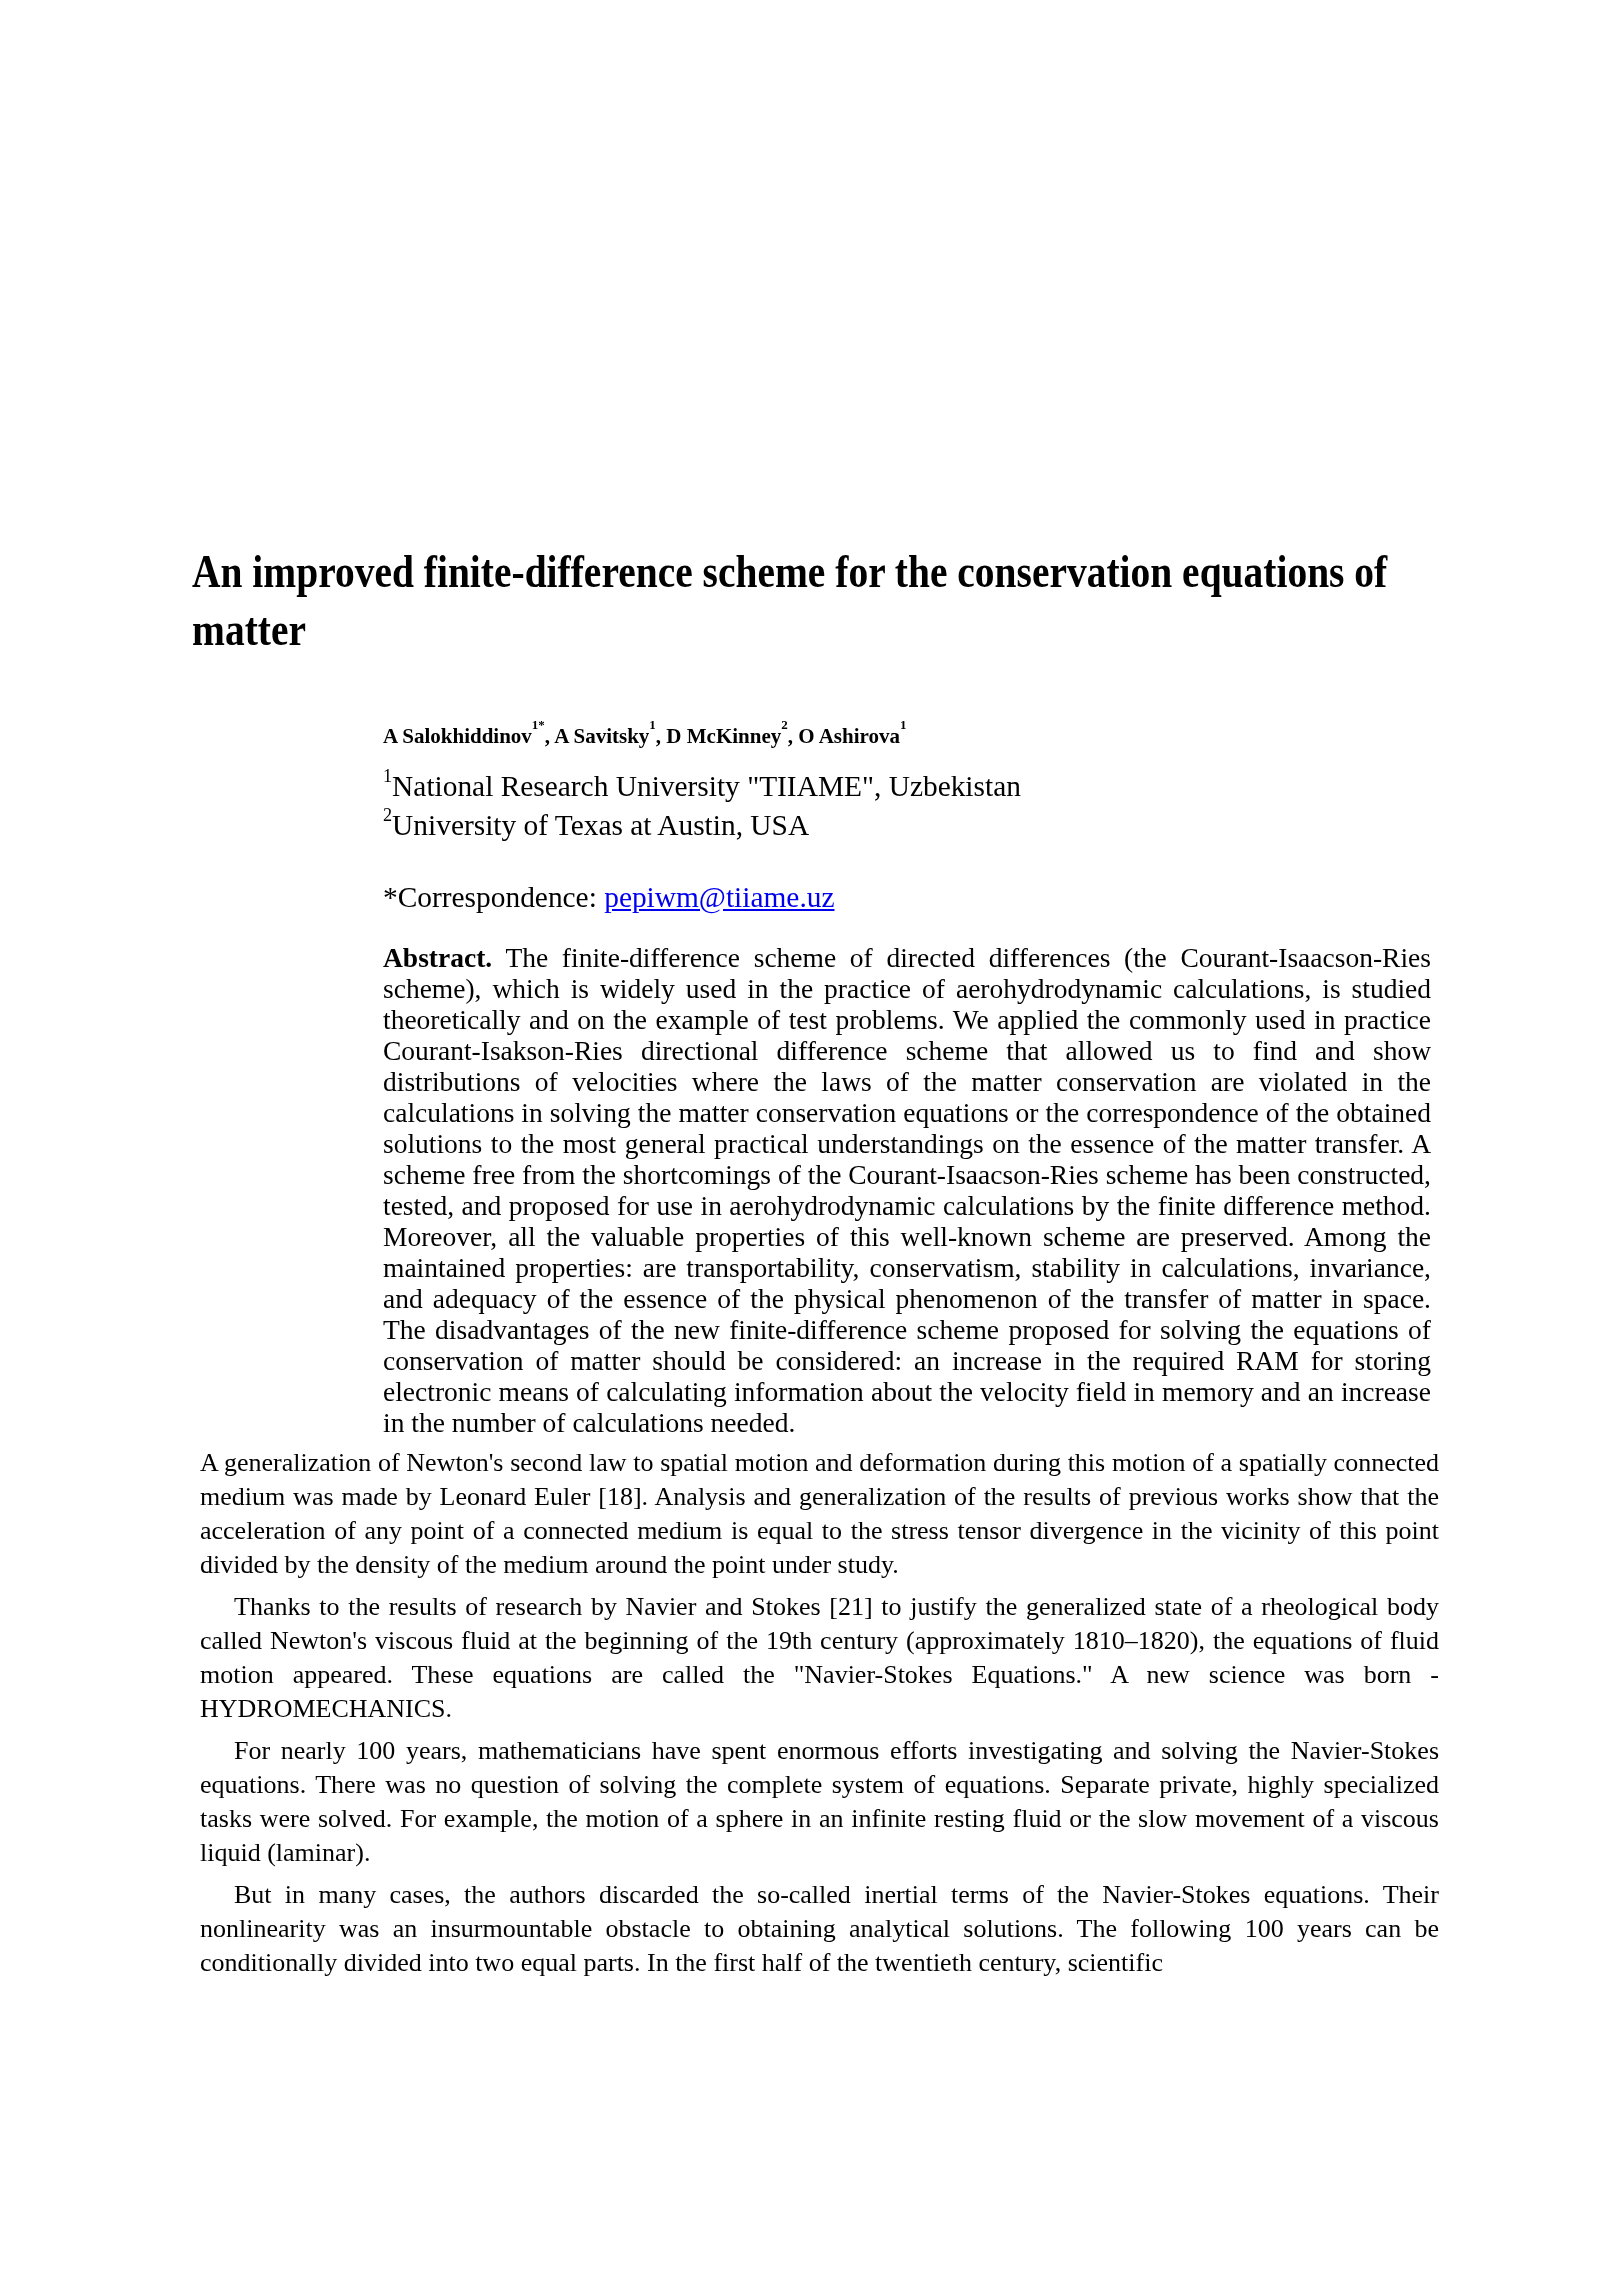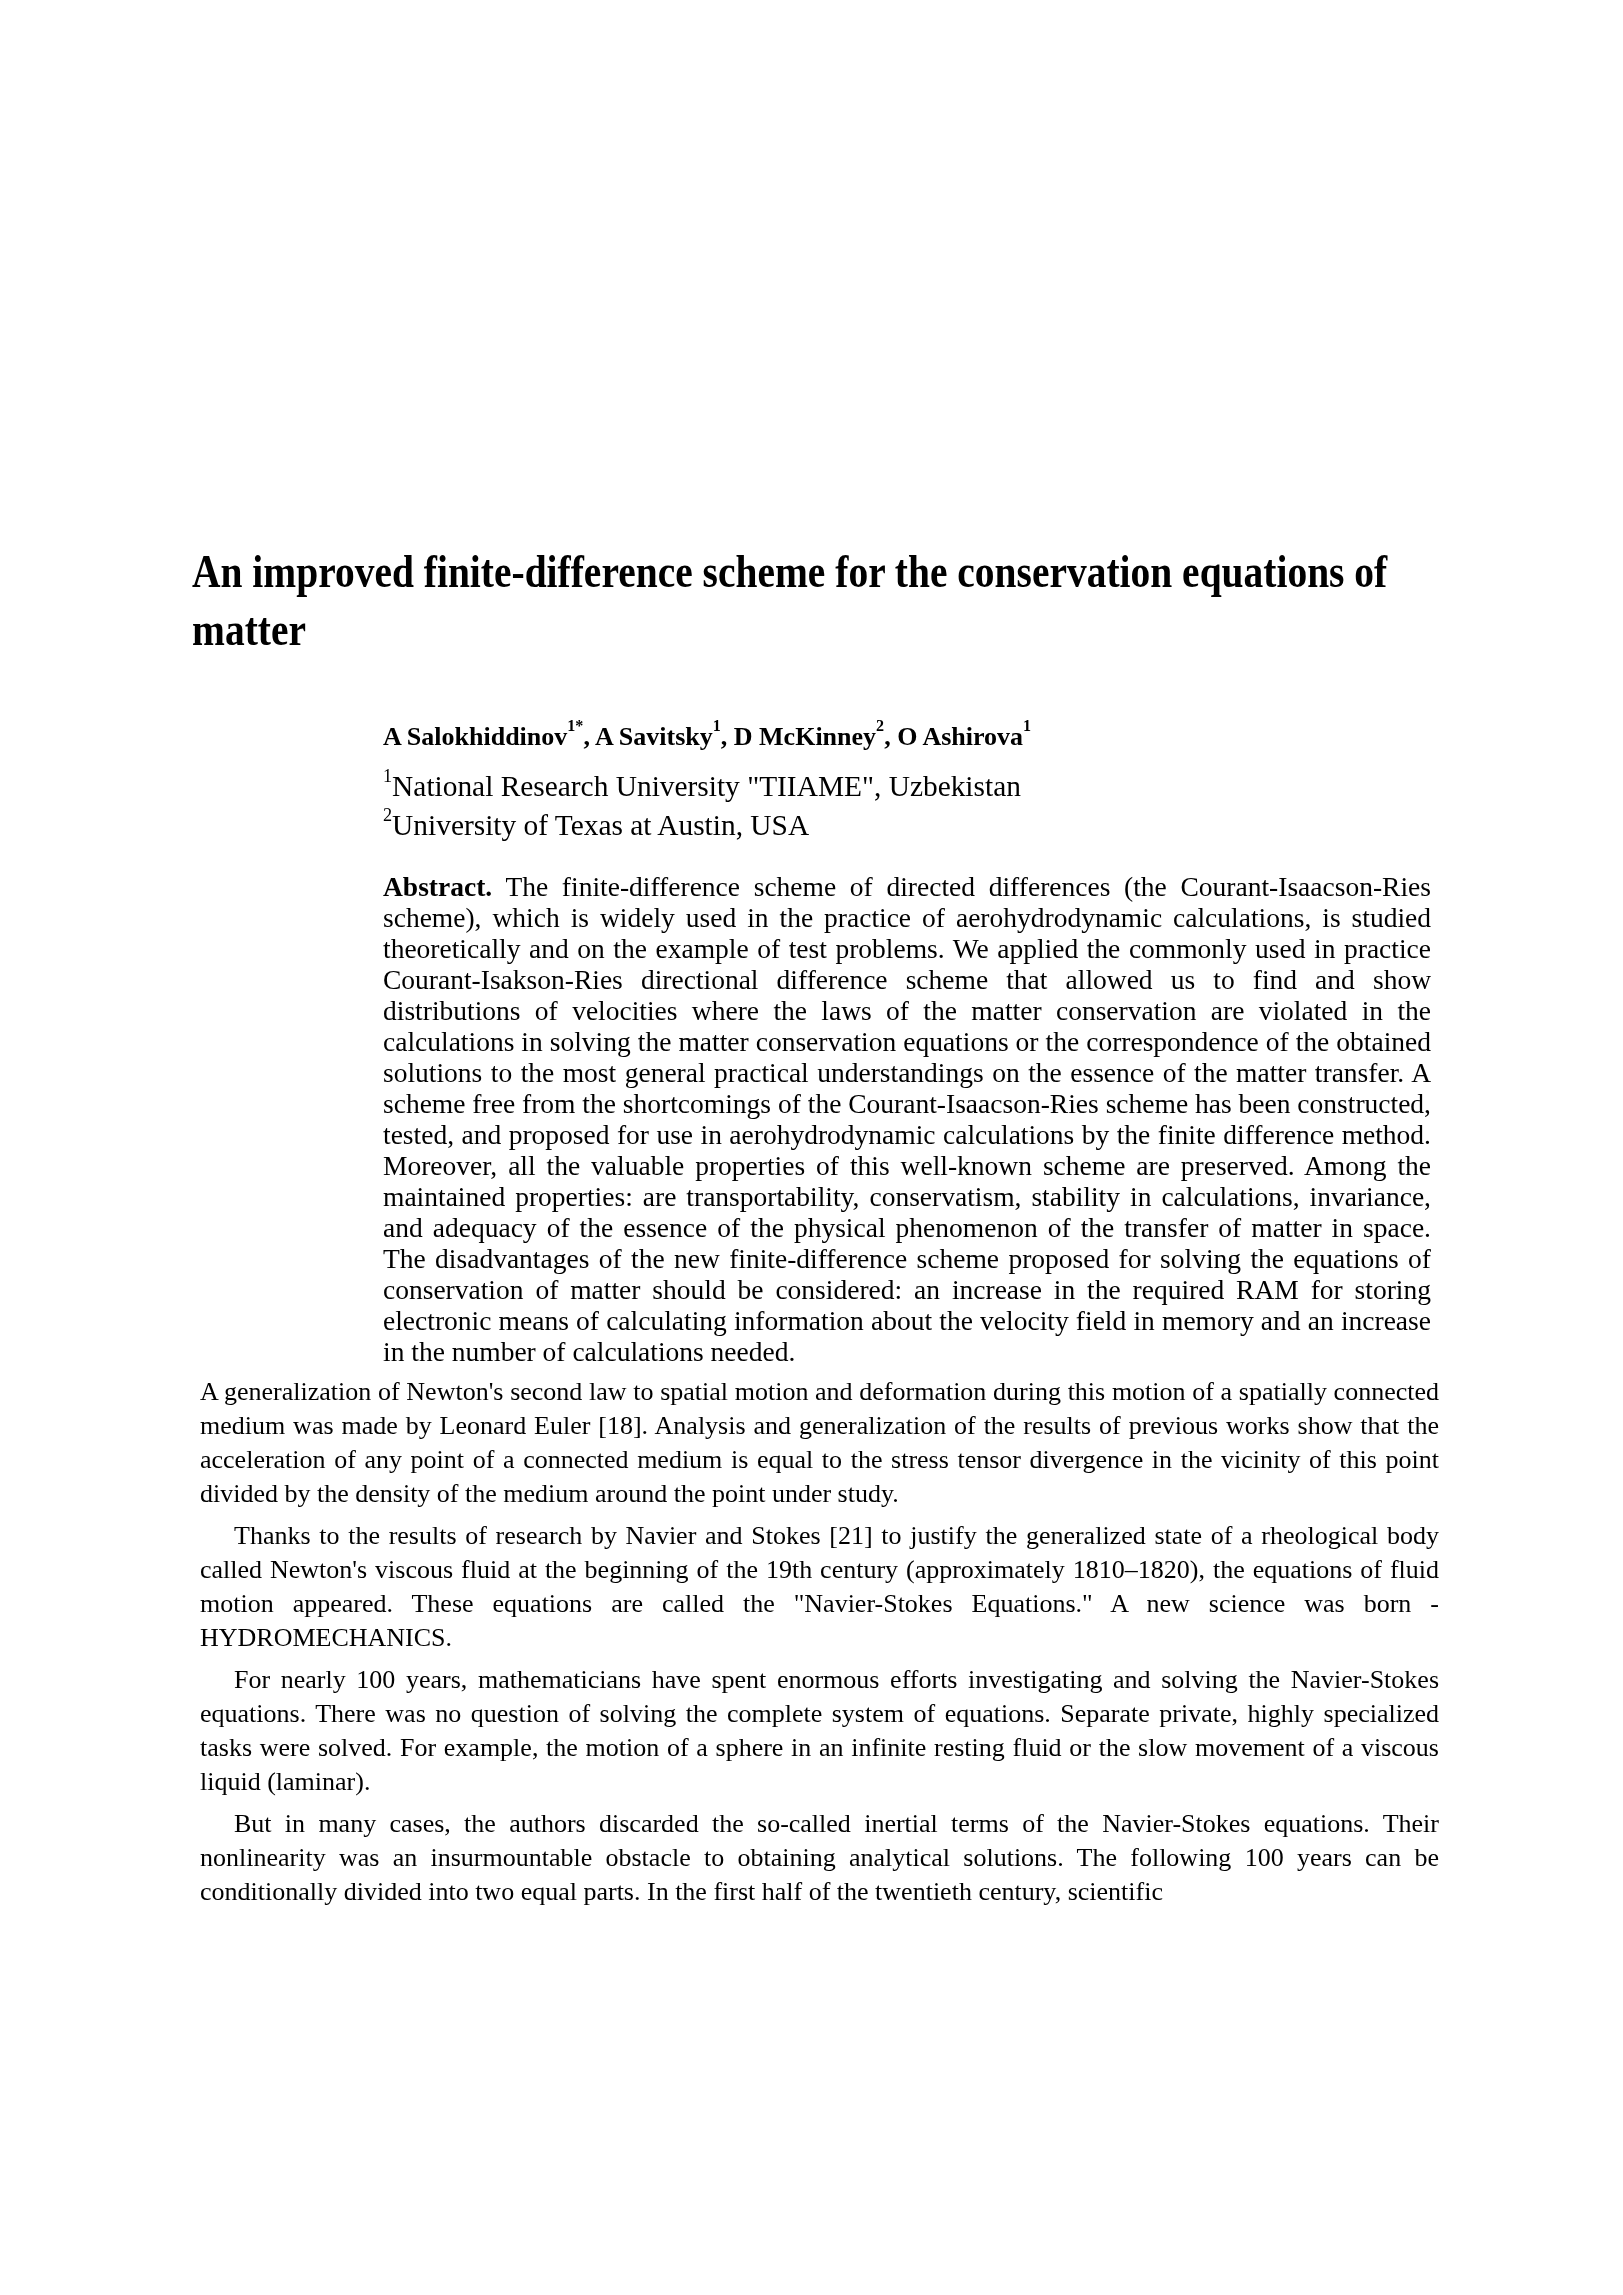--- a/index.html
+++ b/index.html
@@ -32,21 +32,21 @@
     letter-spacing: 0px;
     transform: scaleX(0.84);
     transform-origin: left top;
   }
   .byline-block {
     margin-left: 191px;
     width: 1048px;
   }
   .authors-line {
     margin-top: 60px;
-    font-size: 26px;
+    font-size: 21px;
     line-height: 37px;
     font-weight: bold;
     white-space: nowrap;
   }
   .authors-line sup, .affiliation-line sup {
     font-size: 62%;
     line-height: 0;
     vertical-align: 14.4px;
   }
   .affiliations {
@@ -100,20 +100,21 @@
 
   <div class="byline-block">
 
     <div class="authors-line"><span>A Salokhiddinov</span><sup>1*</sup><span>, </span><span>A Savitsky</span><sup>1</sup><span>, </span><span>D McKinney</span><sup>2</sup><span>, </span><span>O Ashirova</span><sup>1</sup></div>
 
     <div class="affiliations">
       <div class="affiliation-line"><sup>1</sup><span>National Research University "TIIAME", Uzbekistan</span></div>
       <div class="affiliation-line"><sup>2</sup><span>University of Texas at Austin, USA</span></div>
     </div>
 
+    <div class="correspondence-line"><span>*Correspondence: </span><a class="email-link">pepiwm@tiiame.uz</a></div>
 
     <p class="abstract-para"><span class="abstract-label">Abstract.</span> <span>The finite-difference scheme of directed differences (the Courant-Isaacson-Ries scheme), which is widely used in the practice of aerohydrodynamic calculations, is studied theoretically and on the example of test problems. We applied the commonly used in practice Courant-Isakson-Ries directional difference scheme that allowed us to find and show distributions of velocities where the laws of the matter conservation are violated in the calculations in solving the matter conservation equations or the correspondence of the obtained solutions to the most general practical understandings on the essence of the matter transfer. A scheme free from the shortcomings of the Courant-Isaacson-Ries scheme has been constructed, tested, and proposed for use in aerohydrodynamic calculations by the finite difference method. Moreover, all the valuable properties of this well-known scheme are preserved. Among the maintained properties: are transportability, conservatism, stability in calculations, invariance, and adequacy of the essence of the physical phenomenon of the transfer of matter in space. The disadvantages of the new finite-difference scheme proposed for solving the equations of conservation of matter should be considered: an increase in the required RAM for storing electronic means of calculating information about the velocity field in memory and an increase in the number of calculations needed.</span></p>
 
   </div>
 
 
   <p class="body-para">A generalization of Newton's second law to spatial motion and deformation during this motion of a spatially connected medium was made by Leonard Euler [18]. Analysis and generalization of the results of previous works show that the acceleration of any point of a connected medium is equal to the stress tensor divergence in the vicinity of this point divided by the density of the medium around the point under study.</p>
   <p class="body-para indented">Thanks to the results of research by Navier and Stokes [21] to justify the generalized state of a rheological body called Newton's viscous fluid at the beginning of the 19th century (approximately 1810–1820), the equations of fluid motion appeared. These equations are called the "Navier-Stokes Equations." A new science was born - HYDROMECHANICS.</p>
   <p class="body-para indented">For nearly 100 years, mathematicians have spent enormous efforts investigating and solving the Navier-Stokes equations. There was no question of solving the complete system of equations. Separate private, highly specialized tasks were solved. For example, the motion of a sphere in an infinite resting fluid or the slow movement of a viscous liquid (laminar).</p>
   <p class="body-para indented">But in many cases, the authors discarded the so-called inertial terms of the Navier-Stokes equations. Their nonlinearity was an insurmountable obstacle to obtaining analytical solutions. The following 100 years can be conditionally divided into two equal parts. In the first half of the twentieth century, scientific</p>

